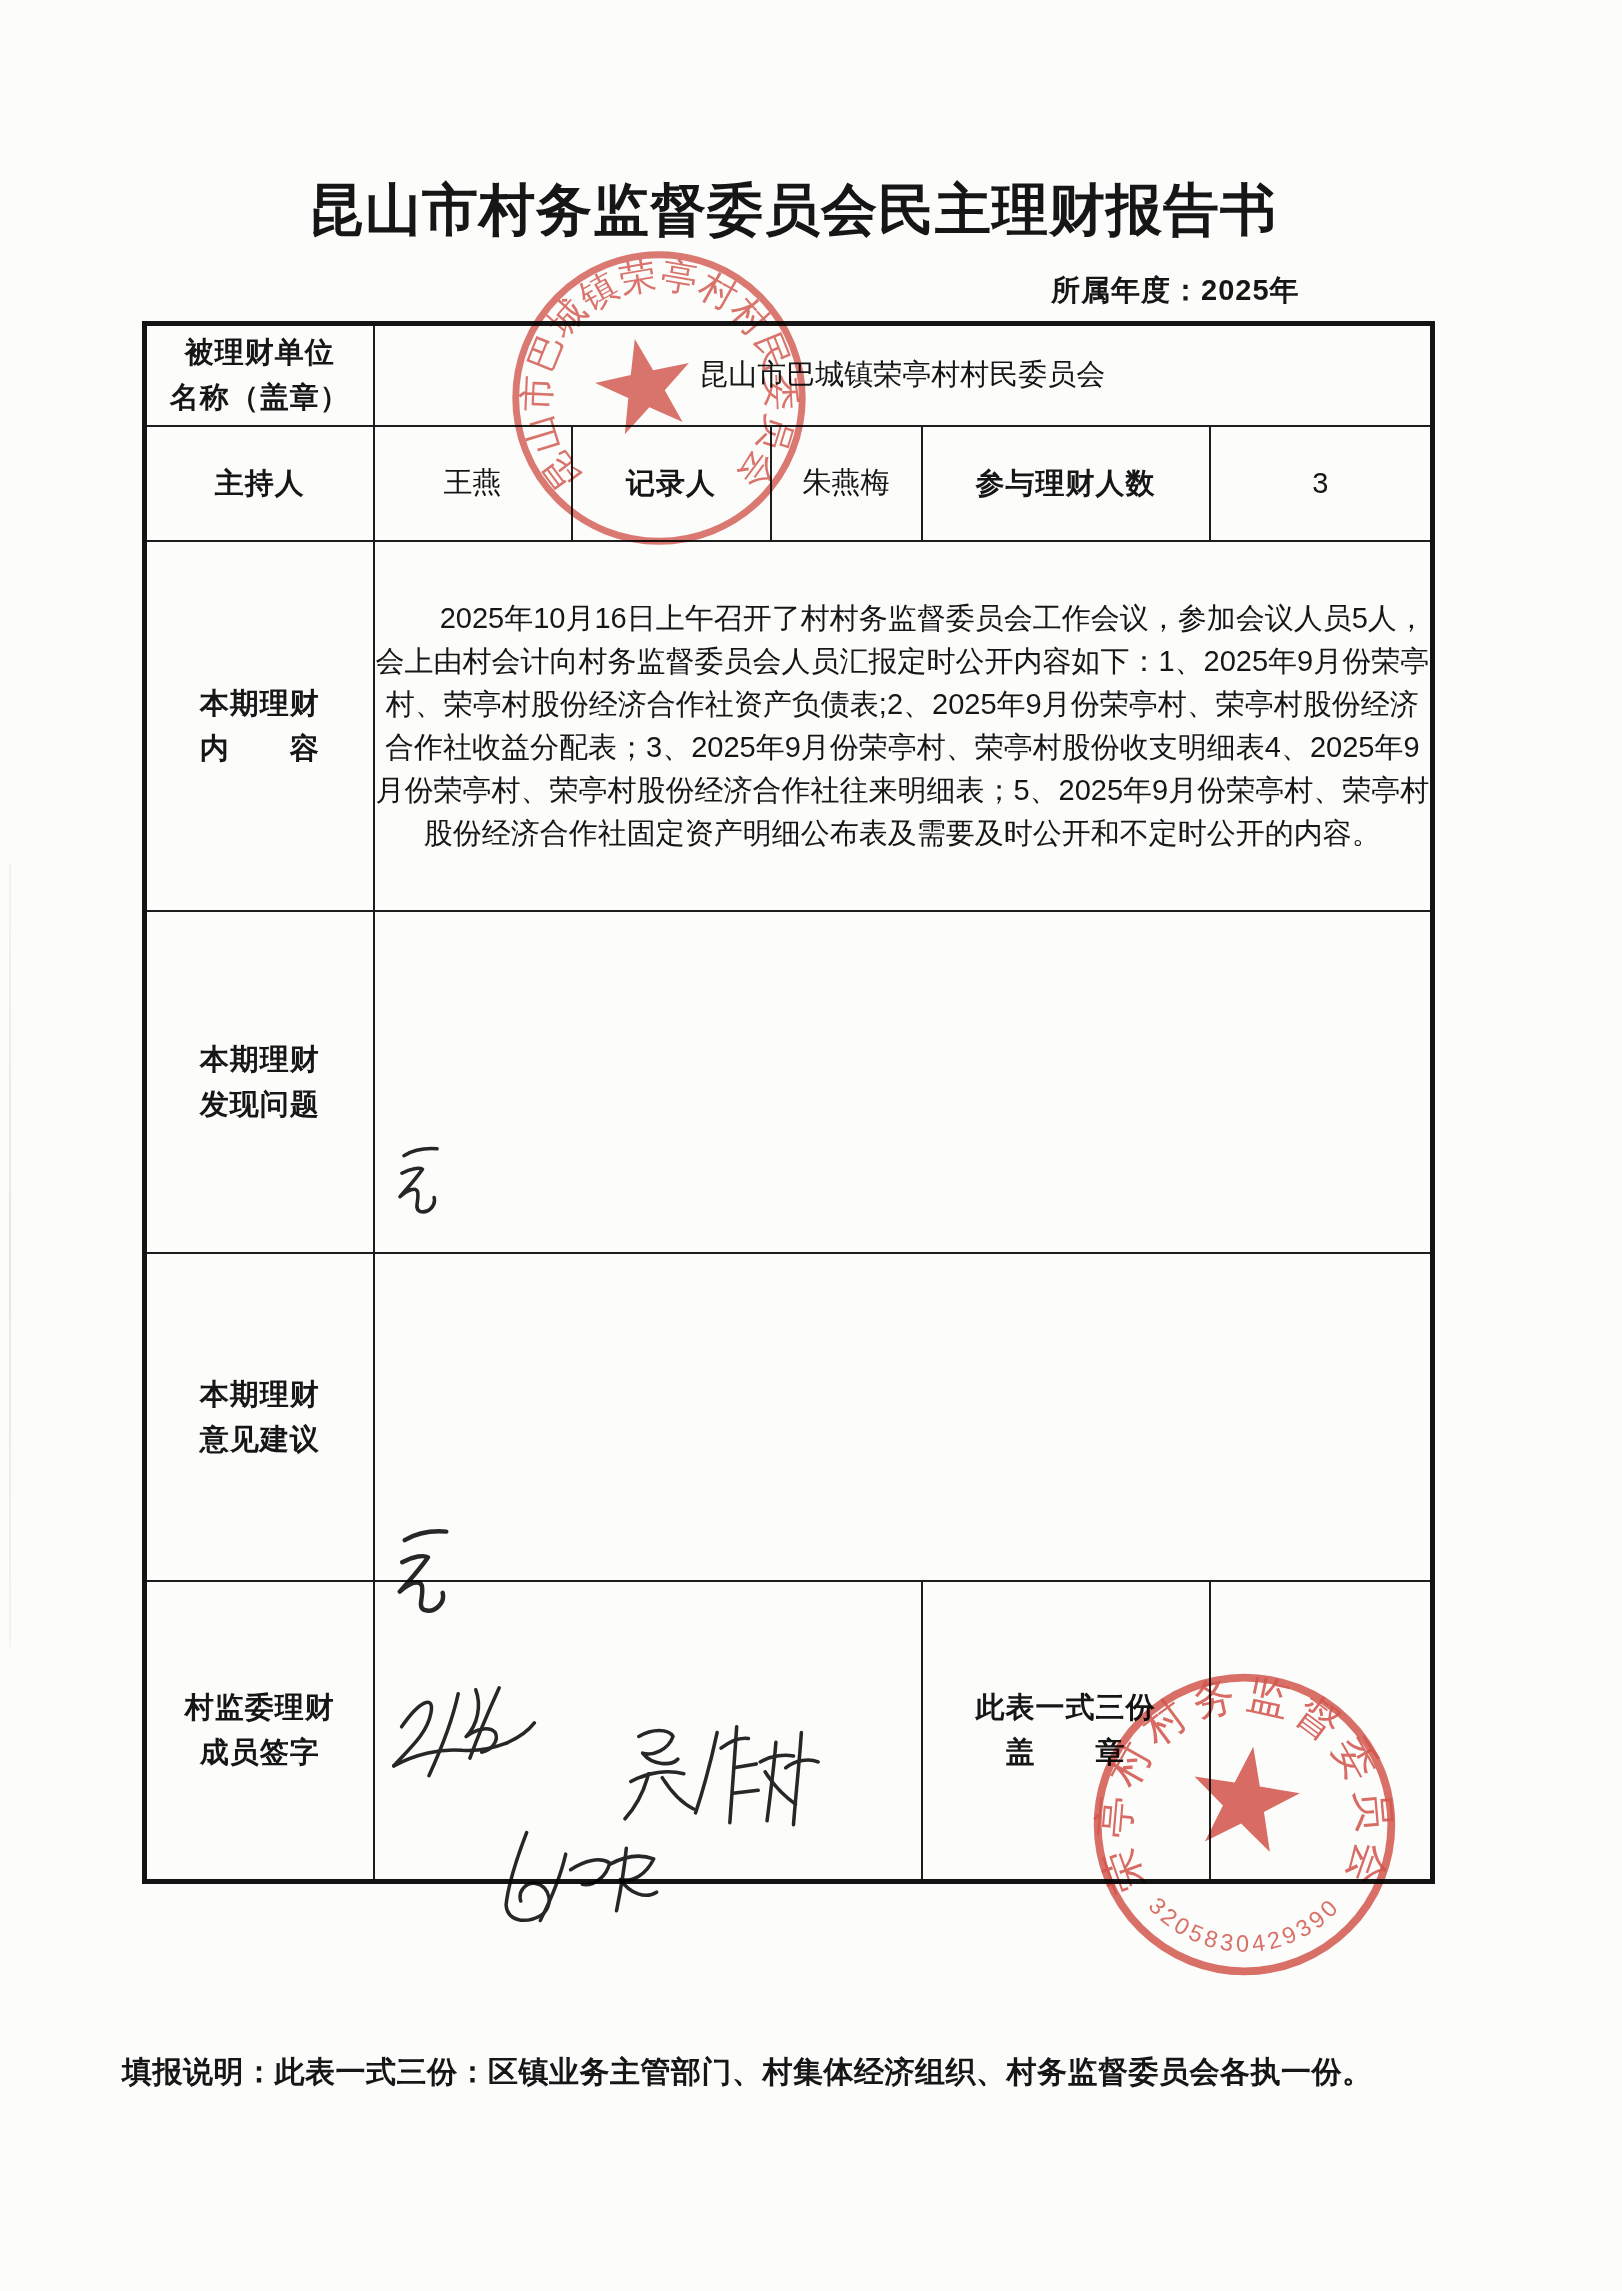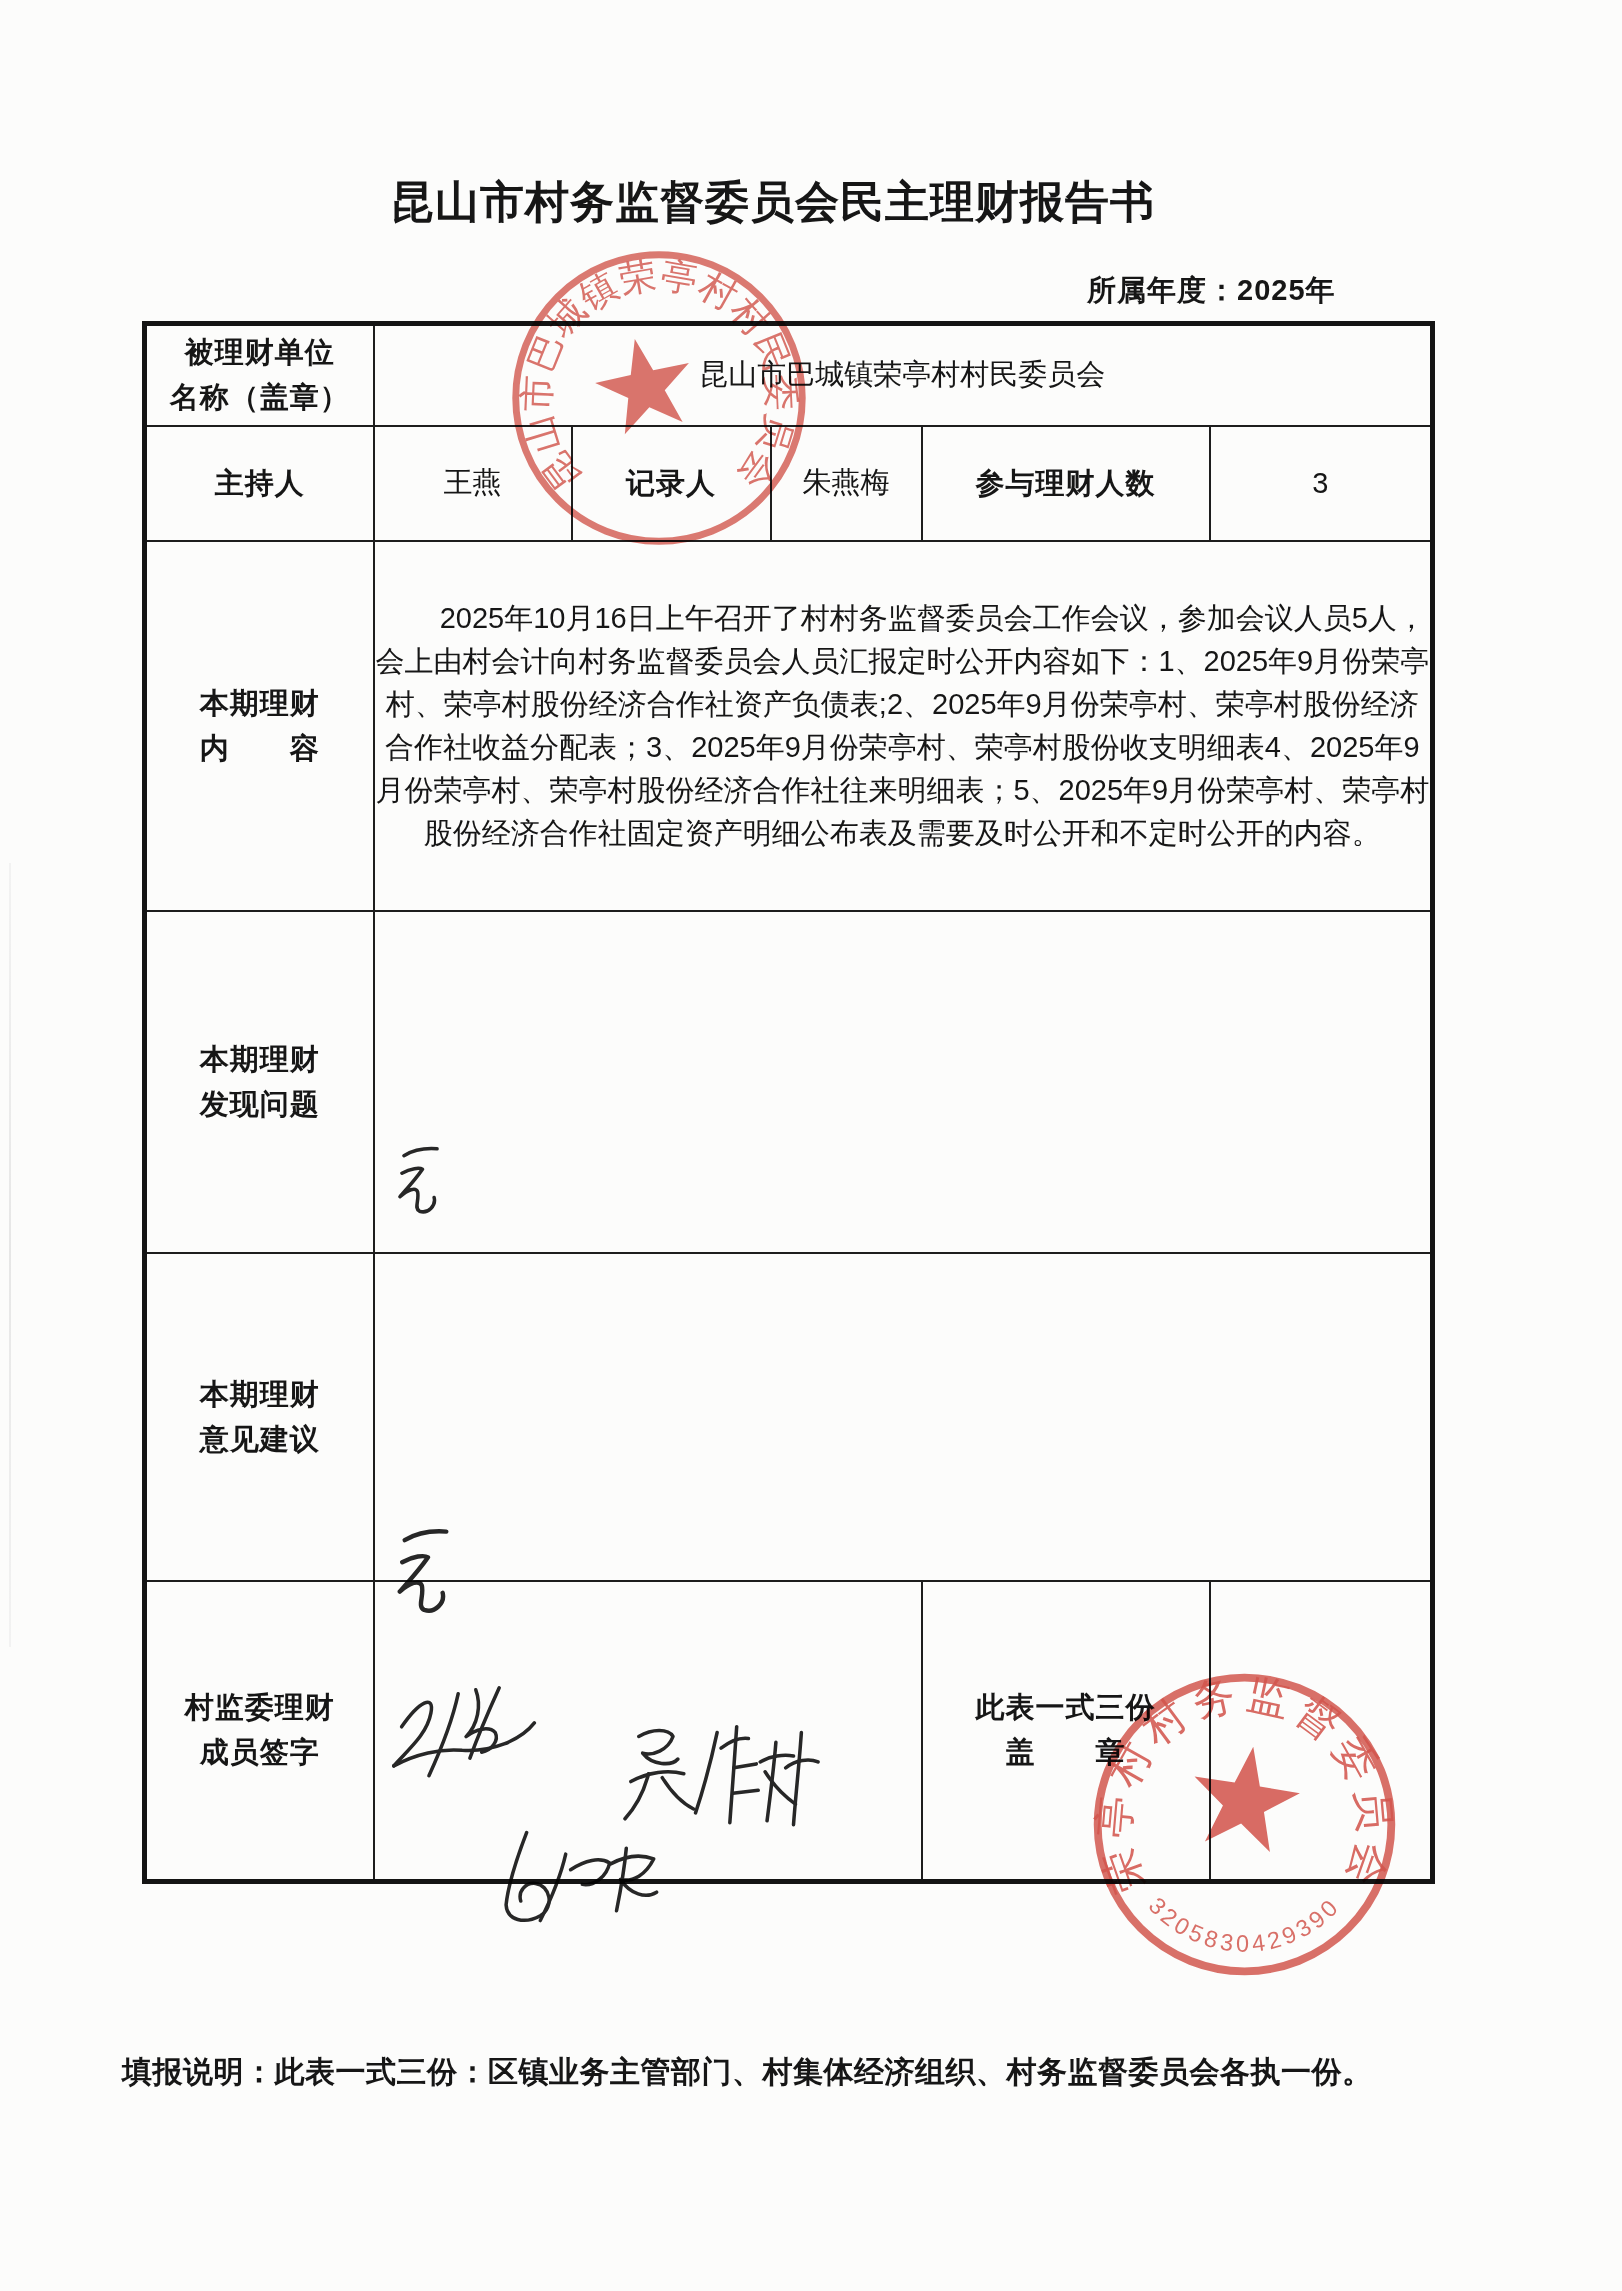--- a/index.html
+++ b/index.html
@@ -10,27 +10,27 @@
     font-family:"Liberation Sans", sans-serif;
     color:#161616;
     overflow:hidden;
   }
   
   .page::before{
     content:"";position:absolute;left:8.8px;top:863px;width:2px;height:784px;
     background:linear-gradient(#eee,#ddd,#eee);opacity:.7;
   }
   .title{
-    position:absolute;left:128px;top:173px;width:1289px;
-    text-align:center;font-size:44px;font-weight:700;letter-spacing:1px;
+    position:absolute;left:148px;top:173px;width:1289px;
+    text-align:center;font-size:56px;font-weight:700;letter-spacing:1px;
     white-space:nowrap;
   }
   .year{
     position:absolute;left:1051px;top:271px;
-    font-size:29px;font-weight:700;letter-spacing:1px;white-space:nowrap;margin-left:36px;
+    font-size:29px;font-weight:700;letter-spacing:1px;white-space:nowrap;
   }
   table.form{
     position:absolute;left:142px;top:321px;width:1289px;
     border-collapse:collapse;table-layout:fixed;
     border:5.9px solid #141414;
   }
   table.form td{
     border:2.9px solid #1d1d1d;
     text-align:center;vertical-align:middle;
     font-size:29px;padding:0;overflow:hidden;

